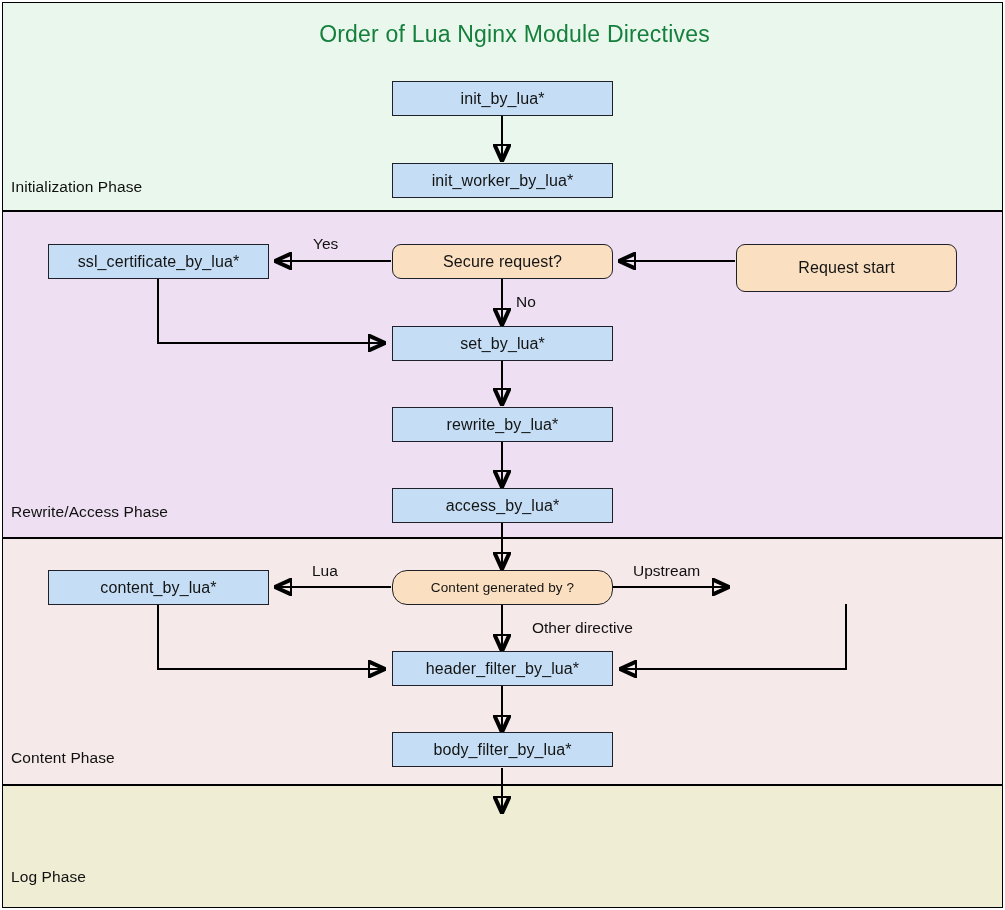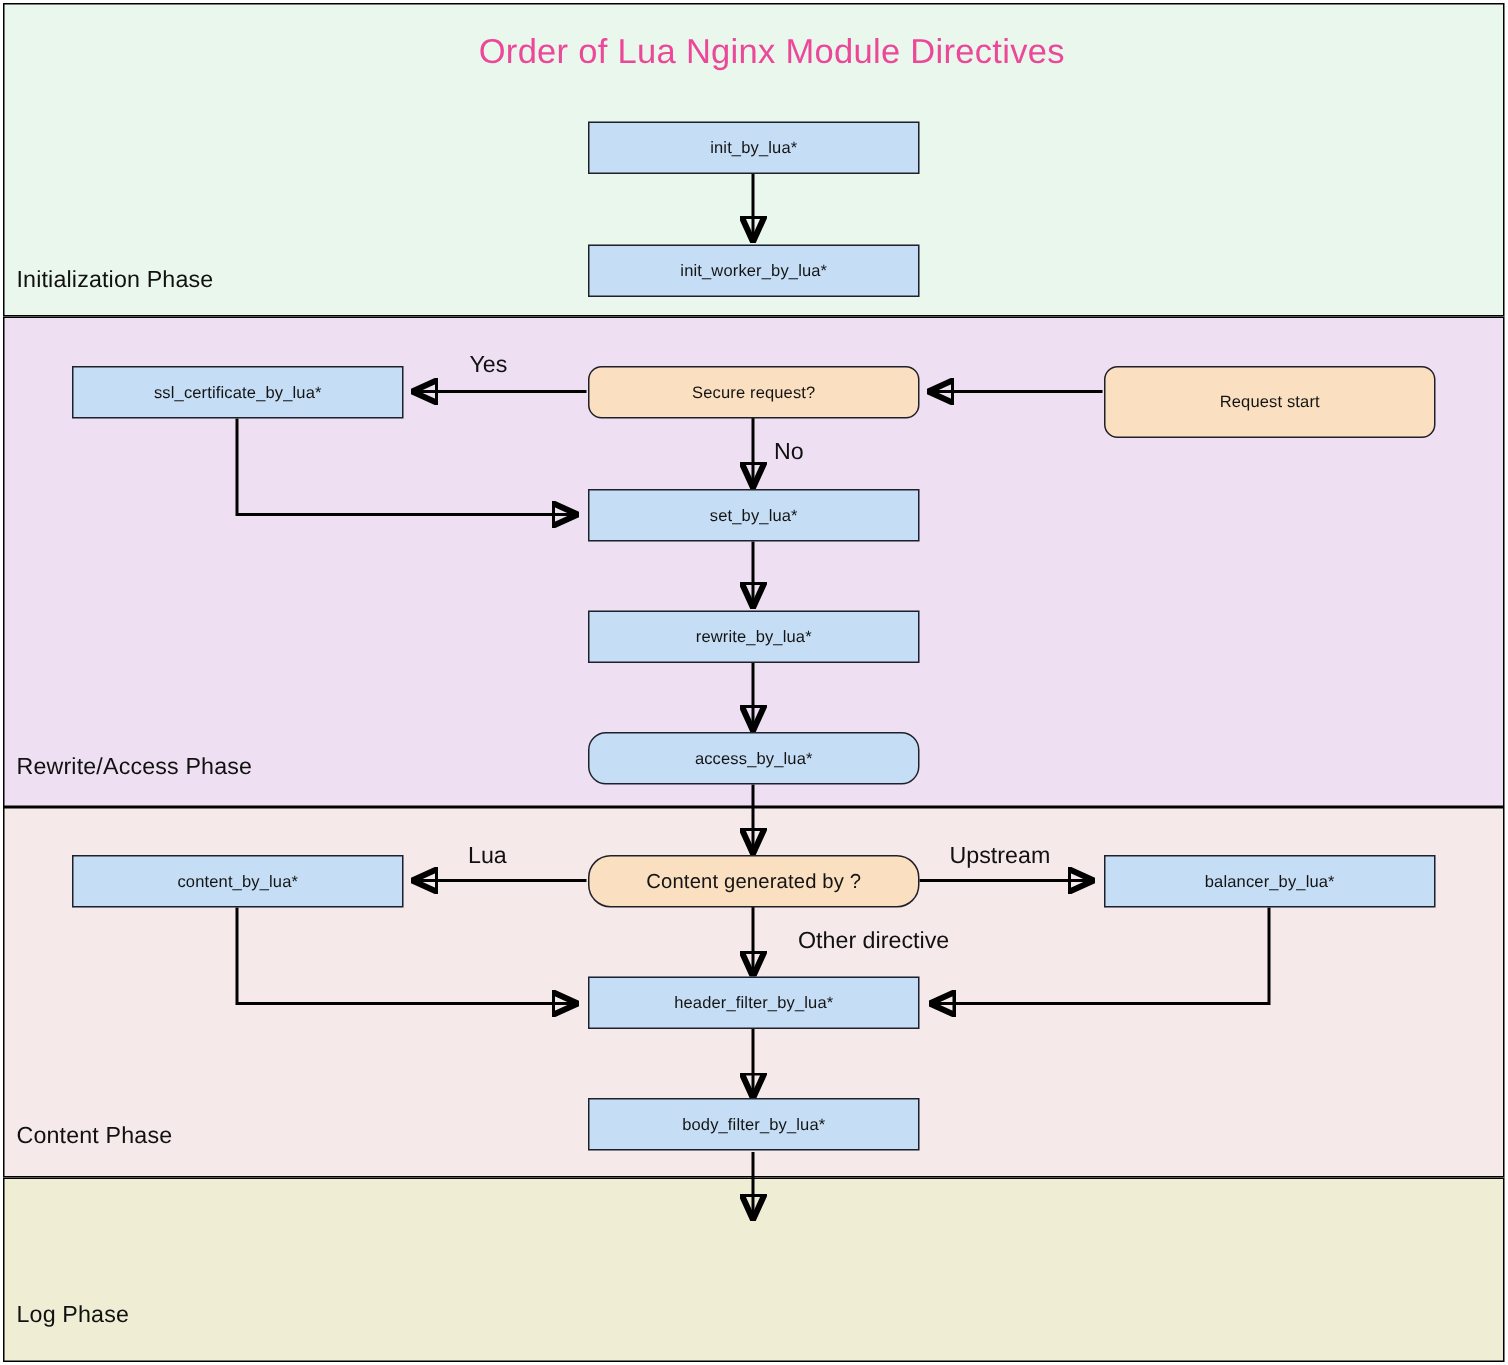--- a/index.html
+++ b/index.html
@@ -33,32 +33,32 @@
     white-space: nowrap;
     letter-spacing: 0.1px;
   }
   .title {
     position: absolute;
     left: 0;
     right: 0;
     top: 21px;
     text-align: center;
     font-size: 23px;
-    color: #ec4899;
+    color: #15803d;
     letter-spacing: 0.2px;
     margin-left: 24px;
   }
   .node {
     position: absolute;
     box-sizing: border-box;
     border: 1.3px solid #20202a;
     display: flex;
     align-items: center;
     justify-content: center;
-    font-size: 11px;
+    font-size: 16px;
     color: #141414;
     white-space: nowrap;
     letter-spacing: 0.1px;
   }
   .node.proc {
     background: #c5def5;
   }
   .node.decision {
     background: #fadfc0;
     border-radius: 9px;
@@ -158,35 +158,32 @@
   </div>
 
   <div class="node proc" style="left:392px; top:326px; width:221px; height:35px;">
     <span>set_by_lua*</span>
   </div>
 
   <div class="node proc" style="left:392px; top:407px; width:221px; height:35px;">
     <span>rewrite_by_lua*</span>
   </div>
 
-  <div class="node proc" style="left:392px; top:488px; width:221px; height:35px;border-radius:12px;">
+  <div class="node proc" style="left:392px; top:488px; width:221px; height:35px;">
     <span>access_by_lua*</span>
   </div>
 
   <div class="node decision small-text" style="left:392px; top:570px; width:221px; height:35px;border-radius:15px;">
     <span>Content generated by ?</span>
   </div>
 
   <div class="node proc" style="left:48px; top:570px; width:221px; height:35px;">
     <span>content_by_lua*</span>
   </div>
 
-  <div class="node proc" style="left:736px; top:570px; width:221px; height:35px;">
-    <span>balancer_by_lua*</span>
-  </div>
 
   <div class="node proc" style="left:392px; top:651px; width:221px; height:35px;">
     <span>header_filter_by_lua*</span>
   </div>
 
   <div class="node proc" style="left:392px; top:732px; width:221px; height:35px;">
     <span>body_filter_by_lua*</span>
   </div>
 
 

